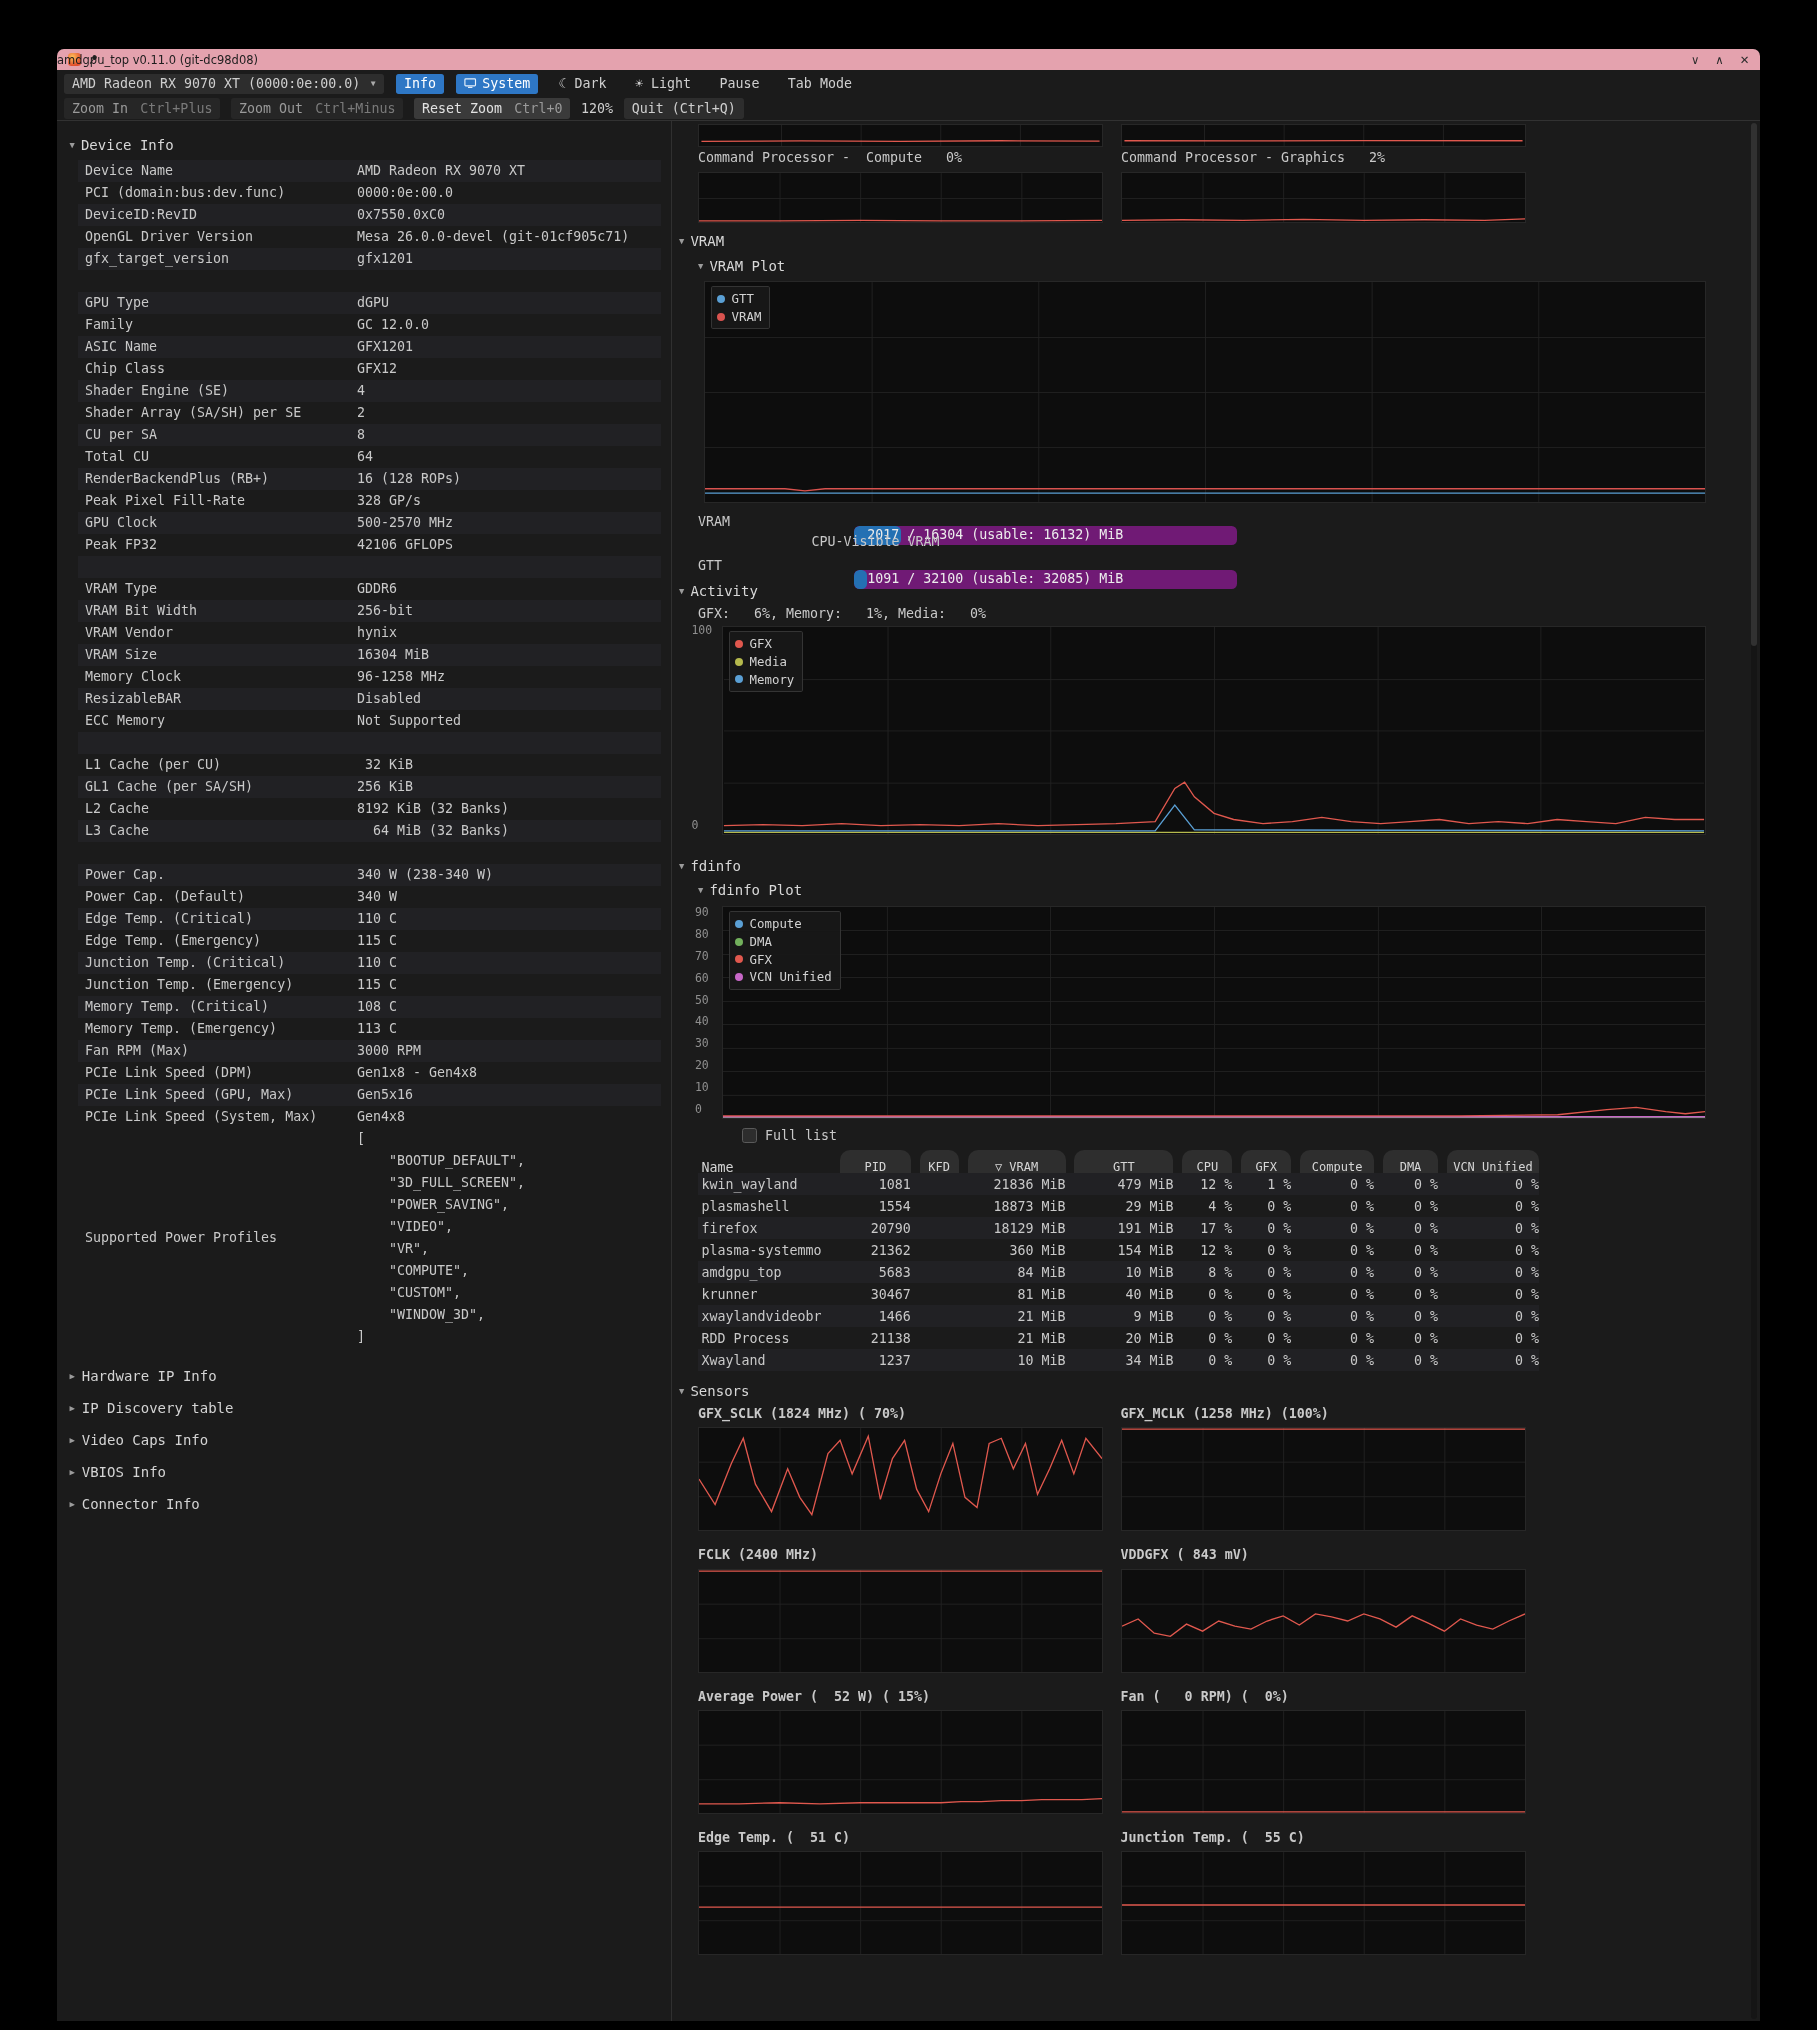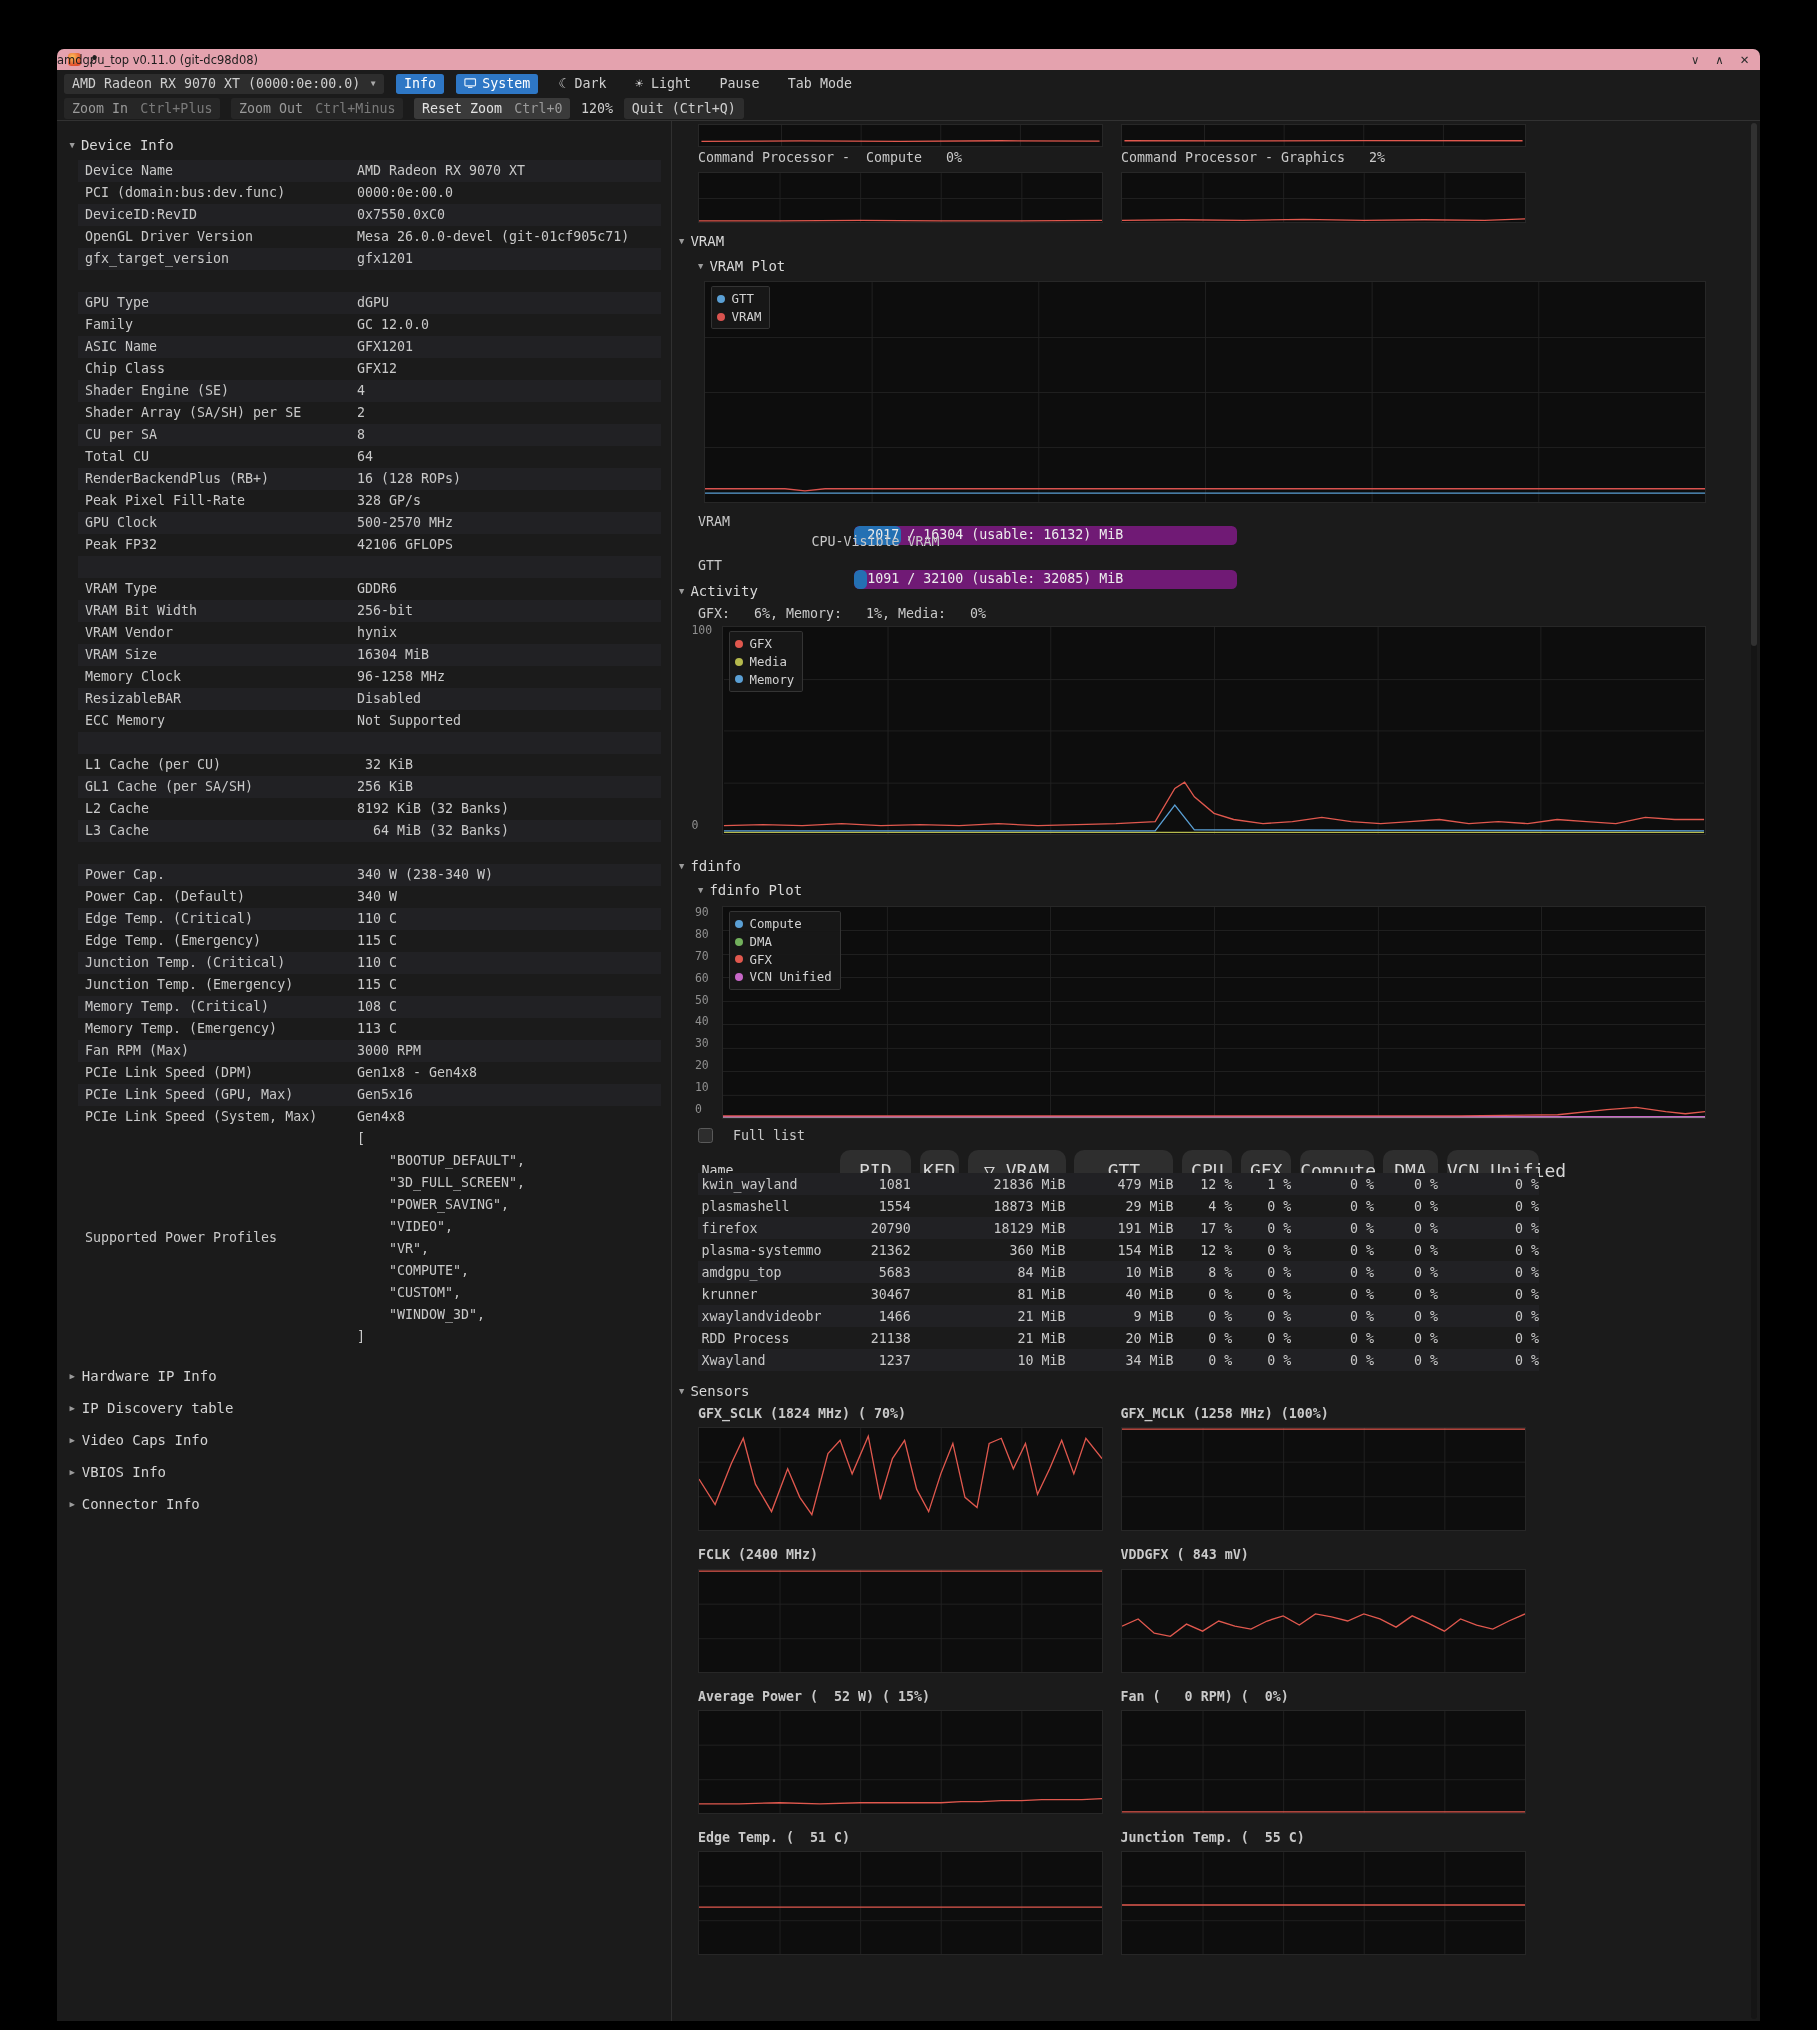--- a/index.html
+++ b/index.html
@@ -63,27 +63,27 @@
   .yticks { position:absolute; display:flex; flex-direction:column; justify-content:space-between; align-items:flex-start; font-size:11.5px; color:#8f8f8f; }
 
   
   .bar-row { position:absolute; display:flex; align-items:center; height:18.6px; }
   .bar-label { width:156px; font-size:13.3px; color:#c9c9c9; white-space:pre; }
   .bar { position:relative; width:383px; height:18.6px; background:#701a75; border-radius:5.3px; overflow:hidden;margin-top:28px; }
   .bar-fill { position:absolute; left:0; top:0; bottom:0; background:#2470b3; border-radius:5.3px; }
   .bar-text { position:absolute; left:5.3px; top:0; line-height:18.6px; font-size:13.3px; color:#ececec; white-space:pre; }
 
   
-  .check-row { display:flex; align-items:flex-end; gap:20px; }
+  .check-row { display:flex; align-items:flex-end; gap:8px;margin-left:44px; }
   .checkbox { width:15px; height:15px; background:#2d2d2d; border:0.9px solid #5a5a5a; border-radius:2.7px; }
   .check-label { font-size:13.3px; color:#c9c9c9; }
 
   
   .tgrid { display:grid; grid-template-columns:133px 71px 39px 98px 99px 50px 50px 74px 55px 92px; column-gap:8.9px; align-items:center; }
-  .th-btn { background:#2e2e2e; border-radius:10px; text-align:center; padding:10px 0; font-size:18px; color:#d6d6d6; white-space:pre; }
+  .th-btn { background:#2e2e2e; border-radius:10px; text-align:center; padding:10px 0; font-size:12px; color:#d6d6d6; white-space:pre; }
   .name-h { font-size:13.3px; color:#d6d6d6; text-decoration:underline; padding-left:3.5px; }
   .tbody .tr { height:22px; font-size:13.3px; color:#c9c9c9; }
   .tbody > div:nth-of-type(odd) { background:#212124; }
   .td { white-space:pre; }
   .td.num { text-align:right; }
   .td.name { padding-left:3.5px; }
 
   
   .sensor-grid { position:absolute; display:grid; grid-template-columns:405px 405px; column-gap:17.7px; row-gap:16px;font-weight:bold; }
   .scell .plot { width:405px; height:104px; margin-top:1.8px; }

